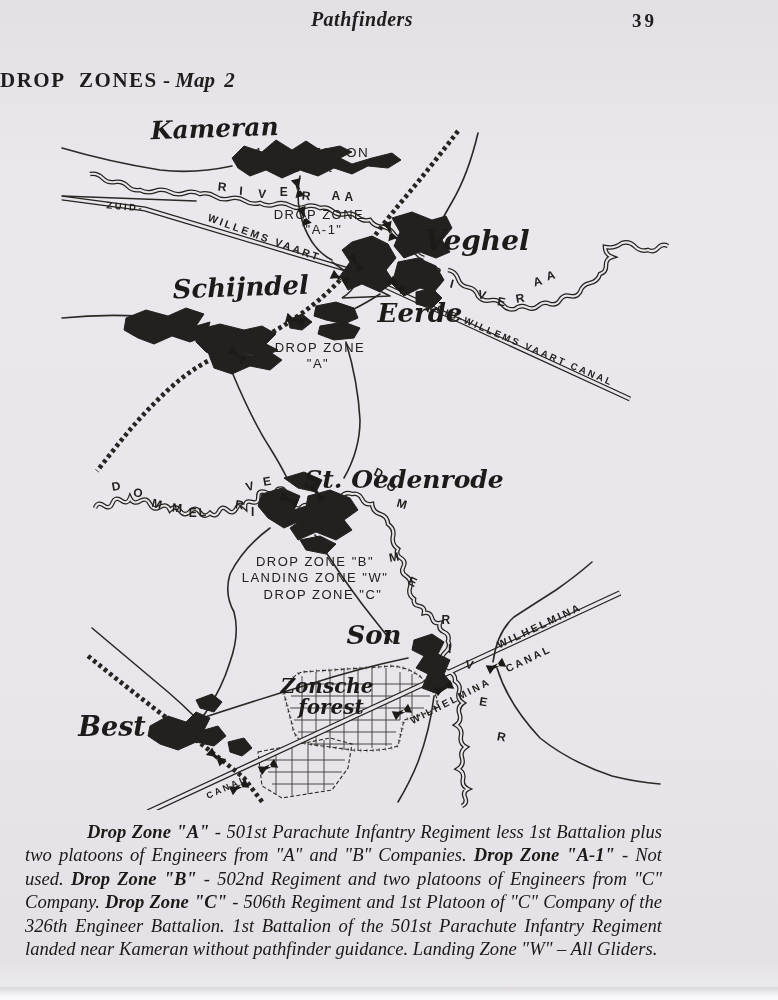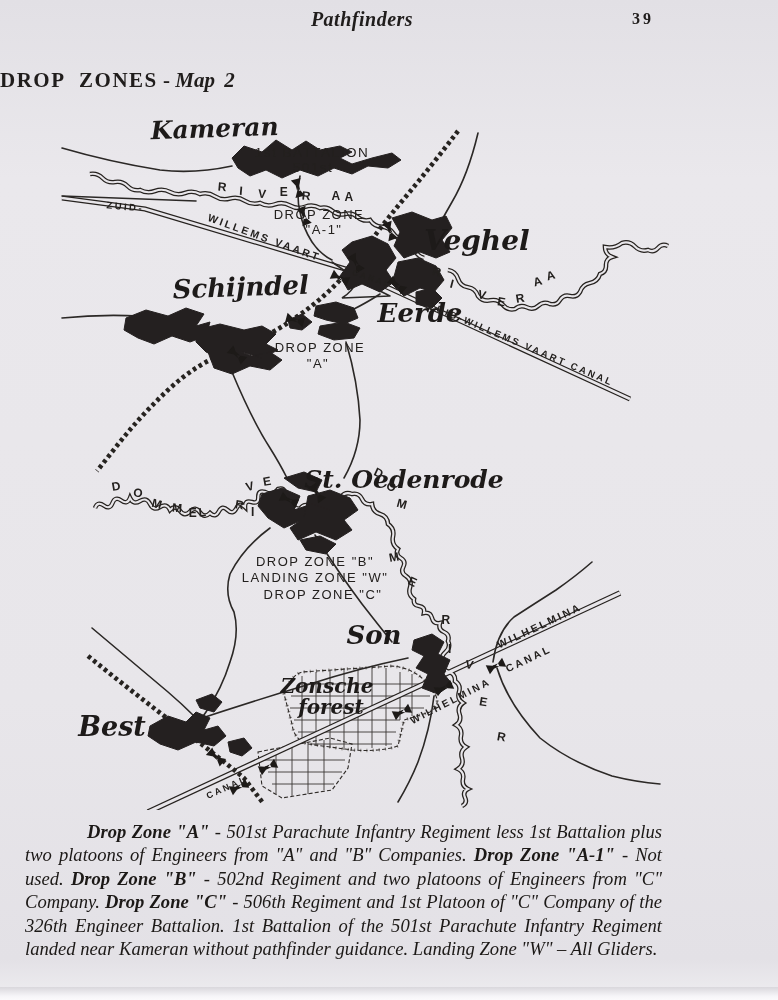--- a/index.html
+++ b/index.html
@@ -1,21 +1,21 @@
 <!DOCTYPE html>
 <html><head>
 <meta charset="utf-8">
 <style>
   html,body{margin:0;padding:0;}
   .page{position:relative;width:778px;height:1000px;overflow:hidden;
         background:linear-gradient(180deg,#e2e0e5 0%,#eae8ec 18%,#e8e6ea 70%,#e3e1e6 96%,#efeef1 100%);
         font-family:"Liberation Serif",serif;color:#201d1c;}
   .runhead{position:absolute;top:8px;left:0;width:724px;text-align:center;
            font-size:20px;font-weight:bold;font-style:italic;letter-spacing:.5px;}
-  .pagenum{position:absolute;top:10px;left:632px;font-size:16px;font-weight:bold;letter-spacing:3px;}
+  .pagenum{position:absolute;top:10px;left:632px;font-size:19px;font-weight:bold;letter-spacing:3px;}
   .maptitle{position:absolute;top:68px;left:0;width:720px;text-align:left;
             font-size:21px;font-weight:bold;}
   .maptitle .main{letter-spacing:1.5px;word-spacing:8px;}
   .maptitle .it{font-style:italic;word-spacing:4px;}
   .mapsvg{position:absolute;top:105px;left:0;}
   .caption{position:absolute;top:820px;left:25px;width:637px;
            font-size:18.6px;line-height:23.4px;font-style:italic;text-align:justify;
            text-indent:62px;color:#1c1917;}
   .caption .b{font-weight:bold;}
   .scan-edge{position:absolute;left:0;right:0;bottom:0;height:13px;

